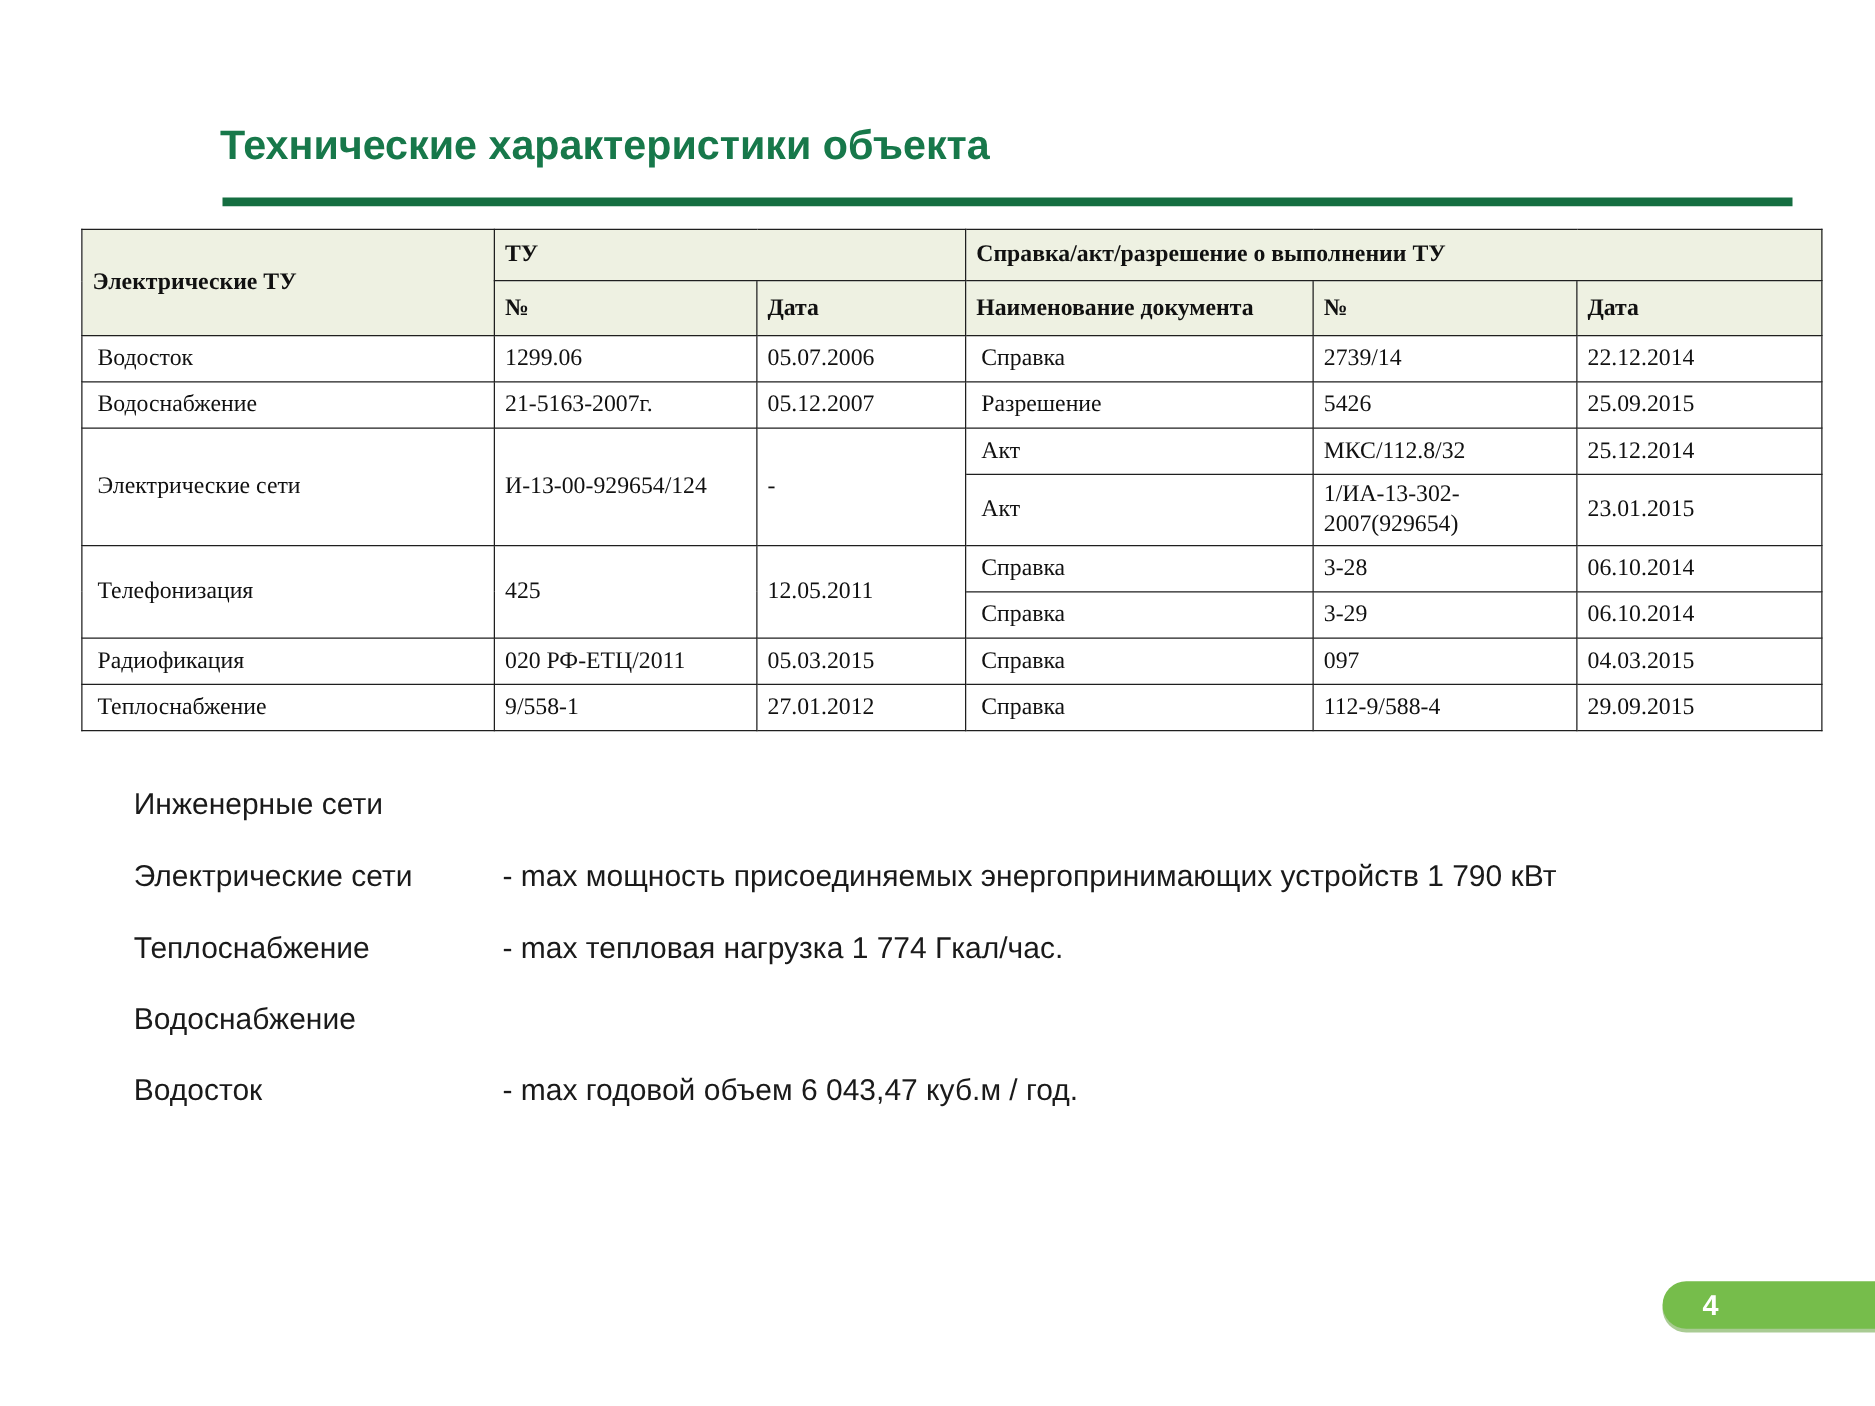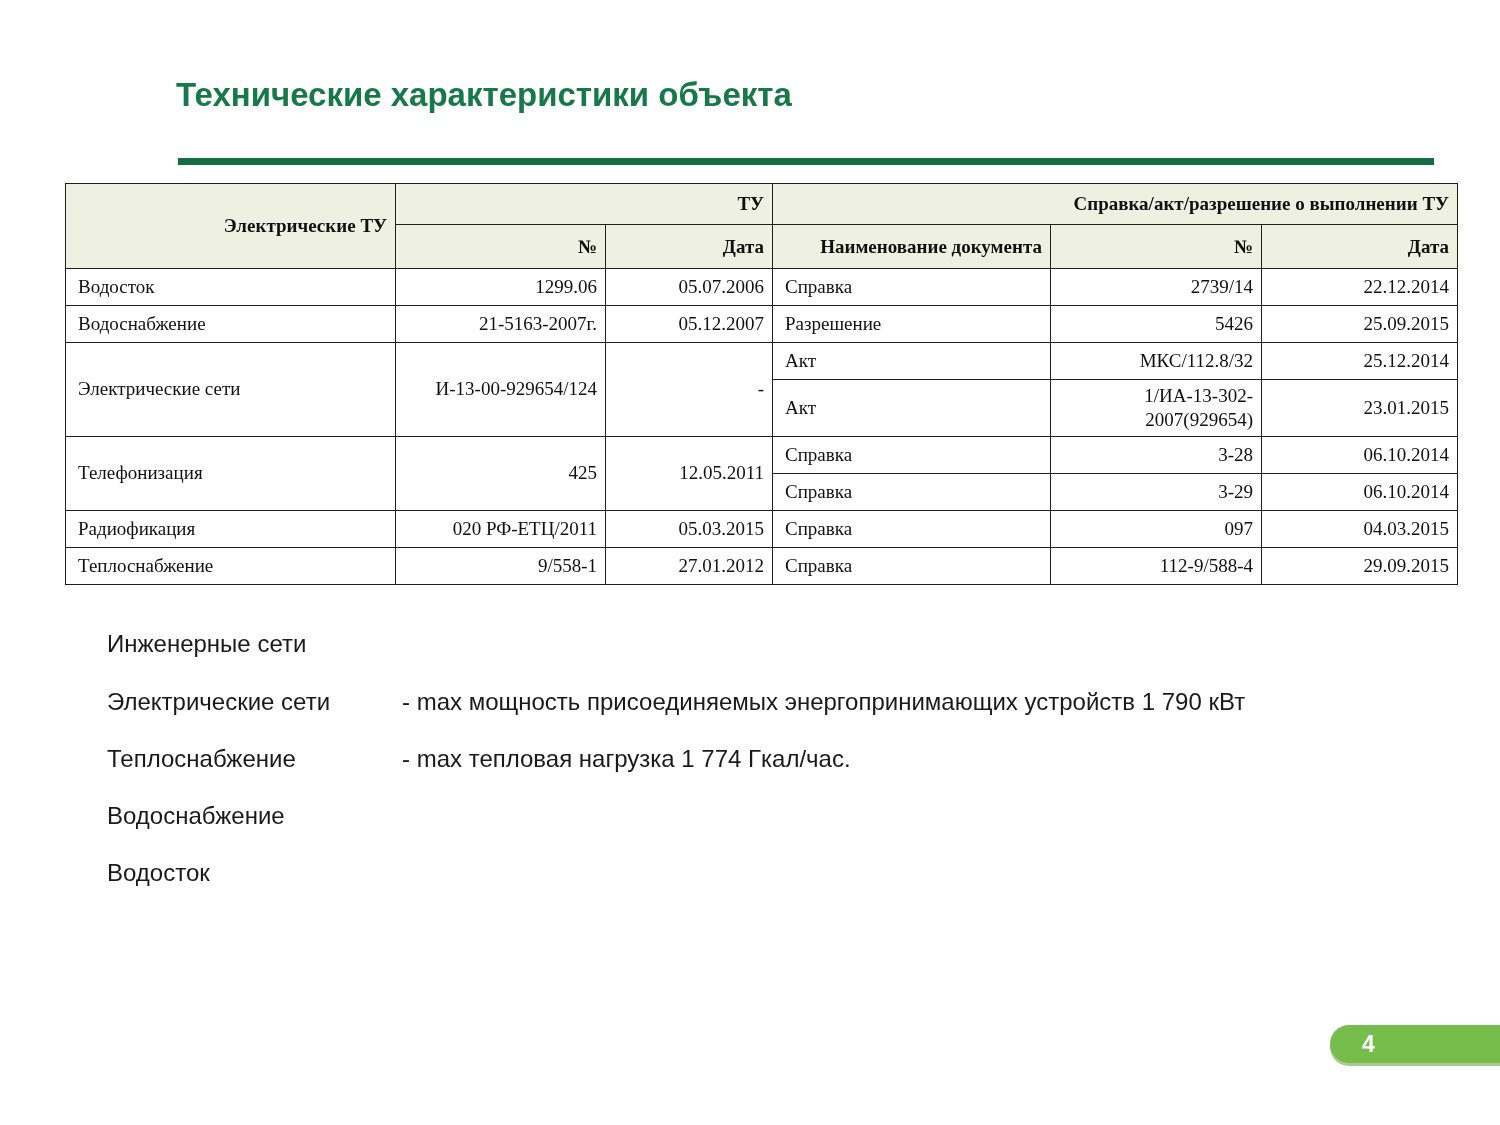--- a/index.html
+++ b/index.html
@@ -12,37 +12,37 @@
   *{box-sizing:border-box;}
   html,body{margin:0;padding:0;}
   body{
     width:1500px;height:1125px;
     background:#ffffff;
     font-family:"Liberation Sans", sans-serif;
     position:relative;
     overflow:hidden;
   }
   .slide-title{
-    position:absolute;left:176px;top:76px;margin:0;
+    position:absolute;left:176px;top:97px;margin:0;
     font-size:33px;font-weight:bold;color:var(--title-green);
     letter-spacing:0;
   }
   .title-rule{
     position:absolute;left:178px;top:158px;width:1256px;height:7px;
     background:var(--rule-green);
   }
   table.specs{
     position:absolute;left:65px;top:183px;width:1392px;
     border-collapse:collapse;table-layout:fixed;
     font-family:"Liberation Serif", serif;
     font-size:19px;color:#111111;
   }
   table.specs th, table.specs td{
     border:1.5px solid var(--table-border);
-    text-align:right;vertical-align:middle;
+    text-align:left;vertical-align:middle;
     padding:4px 8px;line-height:1.25;
     overflow-wrap:break-word;
   }
   table.specs thead th{
     background:var(--header-bg);font-weight:bold;
   }
   table.specs thead tr.group-row{height:41px;}
   table.specs thead tr.sub-row{height:44px;}
   table.specs tbody tr{height:37px;}
   table.specs td.left{text-align:left;padding-left:12px;}
@@ -163,19 +163,20 @@
       </div>
       <div class="eng-row">
         <span class="eng-label">Теплоснабжение</span>
         <span class="eng-desc">- max тепловая нагрузка 1 774 Гкал/час.</span>
       </div>
       <div class="eng-row">
         <span class="eng-label">Водоснабжение</span>
       </div>
       <div class="eng-row">
         <span class="eng-label">Водосток</span>
+        <span class="eng-desc">- max годовой объем 6 043,47 куб.м / год.</span>
       </div>
     </div>
 </div>
 
 <div class="page-badge">
   <span>4</span>
 </div>
 
 </body></html>

